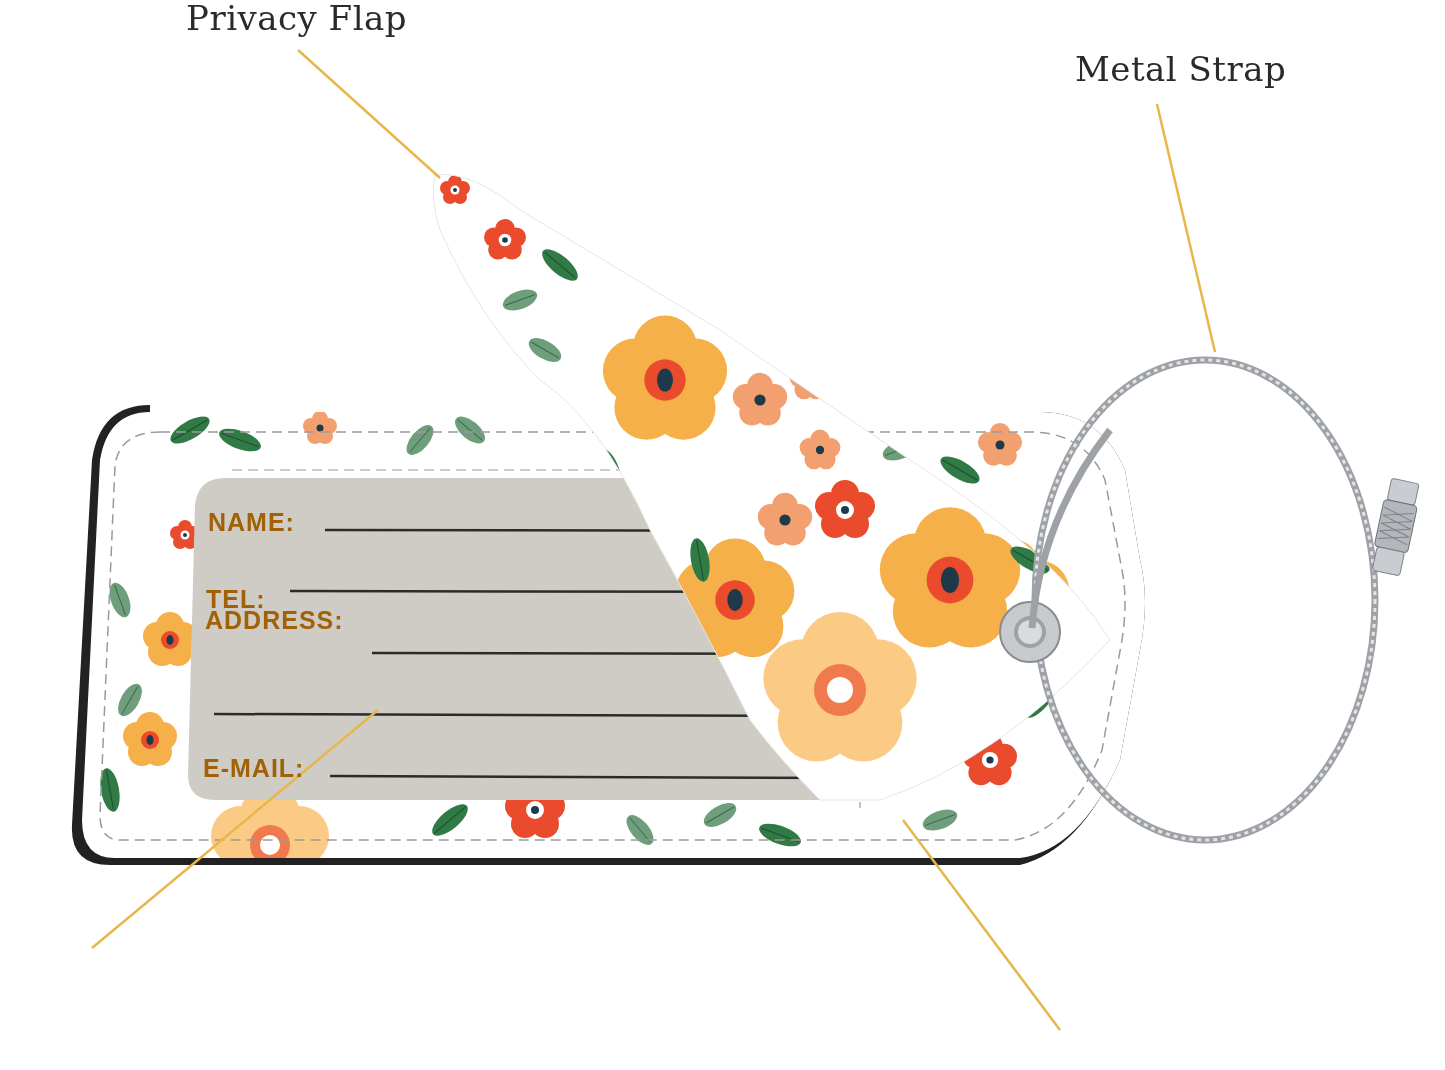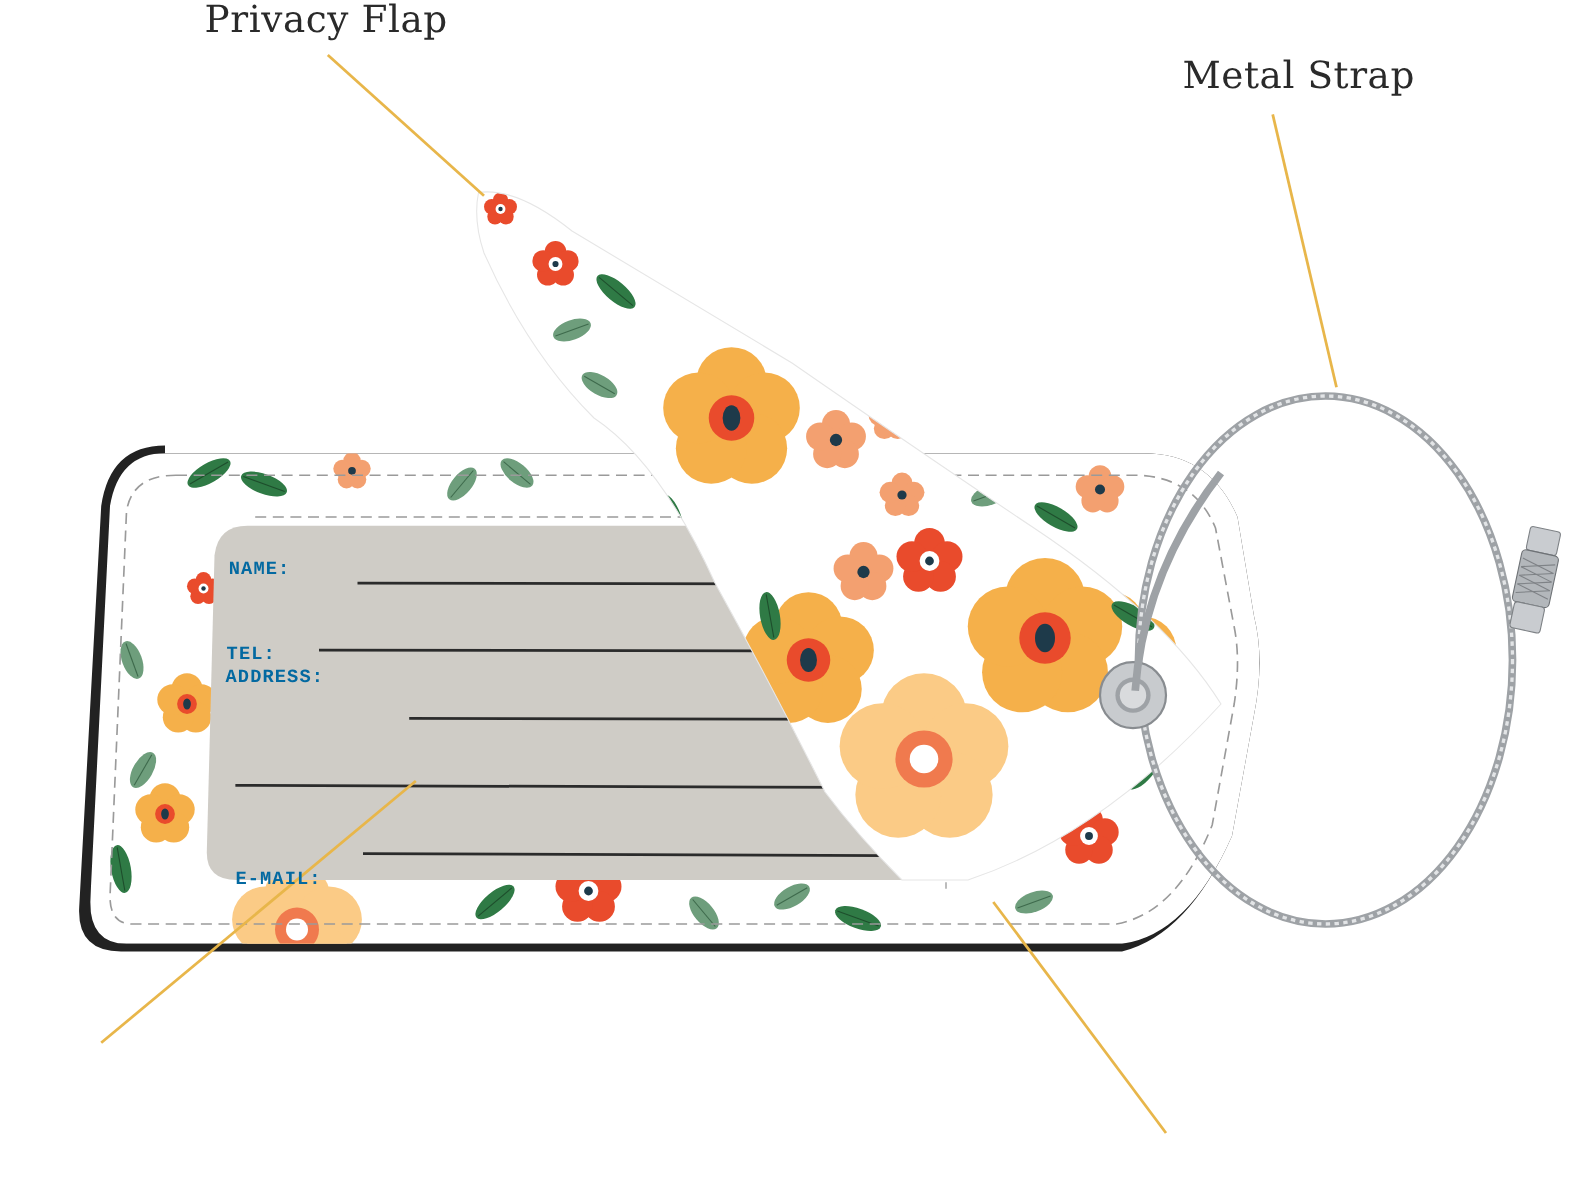--- a/index.html
+++ b/index.html
@@ -10,24 +10,24 @@
     font-family: "DejaVu Serif", "Liberation Serif", serif;
     font-size: 34px;
     font-weight: 300;
     color: #2a2a2a;
     letter-spacing: 0.5px;
     white-space: nowrap;
     line-height: 1;
   }
   .card-label {
     position: absolute;
-    font-family: Liberation Mono, monospace;
+    font-family: Liberation Sans, sans-serif;
     font-weight: bold;
-    font-size: 17px;
-    color: #0369a1;
+    font-size: 25px;
+    color: #a16207;
     letter-spacing: 1px;
     white-space: nowrap;
     line-height: 1;
   }
 </style>
 </head>
 <body>
 
 <div id="stage">
   <svg width="1445" height="1070" viewBox="0 0 1445 1070" xmlns="http://www.w3.org/2000/svg">
@@ -184,18 +184,18 @@
       <line x1="92" y1="948" x2="378" y2="710"></line>
       <line x1="903" y1="820" x2="1060" y2="1030"></line>
     </g>
   </svg>
 
   
   <div class="card-label" style="left:208px; top:510px;">NAME:</div>
   <div class="card-label" style="left:206px; top:587px;">TEL:</div>
   <div class="card-label" style="left:205px; top:608px;">ADDRESS:</div>
   <div class="card-label" style="left:205px; top:693px;"></div>
-  <div class="card-label" style="left:214px; top:756px;margin-top:36px;">E-MAIL:</div>
+  <div class="card-label" style="left:203px; top:756px;">E-MAIL:</div>
 
   
   <div class="callout" style="left:186px; top:1px;">Privacy Flap</div>
   <div class="callout" style="left:1075px; top:52px;">Metal Strap</div>
 </div>
 
 </body></html>

